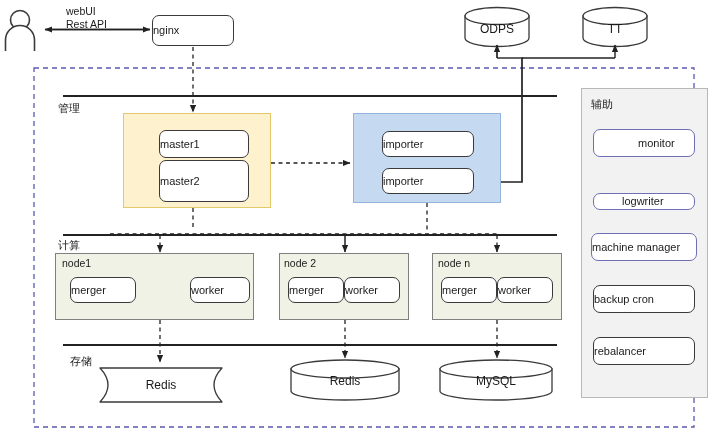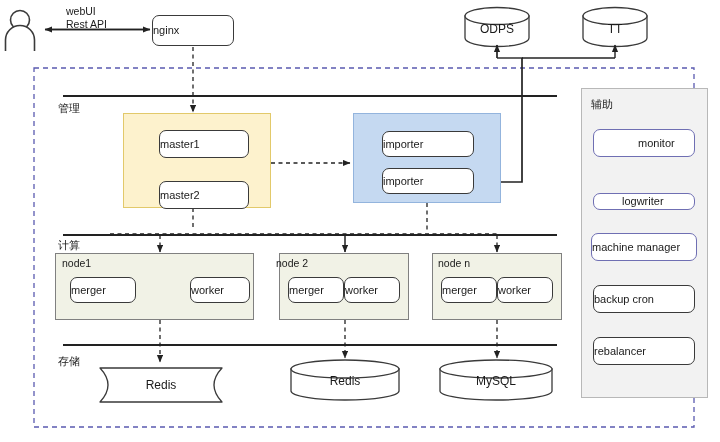--- a/index.html
+++ b/index.html
@@ -172,27 +172,27 @@
 
   <div class="node rbox" style="left:152px; top:15px; width:82px; height:31px;">
     <span>nginx</span>
   </div>
 
   <div class="cyl-label" style="left:465px; top:22px; width:64px;">ODPS</div>
   <div class="cyl-label" style="left:583px; top:22px; width:64px;">TT</div>
 
   <div class="caption" style="left:58px; top:101px;">管理</div>
   <div class="caption" style="left:58px; top:238px;">计算</div>
-  <div class="caption" style="left:58px; top:354px;">存储</div>
+  <div class="caption" style="left:70px; top:354px;">存储</div>
 
   <div class="node fill-yellow" style="left:123px; top:113px; width:148px; height:95px; display:block;"></div>
   <div class="node rbox" style="left:159px; top:130px; width:90px; height:28px;">
     <span>master1</span>
   </div>
-  <div class="node rbox" style="left:159px; top:181px; width:90px; height:28px;">
+  <div class="node rbox" style="left:159px; top:160px; width:90px; height:42px;">
     <span>master2</span>
   </div>
 
   <div class="node fill-blue" style="left:353px; top:113px; width:148px; height:90px; display:block;"></div>
   <div class="node rbox" style="left:382px; top:131px; width:92px; height:26px;">
     <span>importer</span>
   </div>
   <div class="node rbox" style="left:382px; top:168px; width:92px; height:26px;">
     <span>importer</span>
   </div>
@@ -200,21 +200,21 @@
   <div class="node sbox" style="left:55px; top:253px; width:199px; height:67px; display:block;"></div>
   <div class="group-label" style="left:62px; top:257px;">node1</div>
   <div class="node rbox" style="left:70px; top:277px; width:66px; height:26px;">
     <span>merger</span>
   </div>
   <div class="node rbox" style="left:190px; top:277px; width:60px; height:26px;">
     <span>worker</span>
   </div>
 
   <div class="node sbox" style="left:279px; top:253px; width:130px; height:67px; display:block;"></div>
-  <div class="group-label" style="left:276px; top:257px;">node 2</div>
+  <div class="group-label" style="left:284px; top:257px;">node 2</div>
   <div class="node rbox" style="left:288px; top:277px; width:56px; height:26px;">
     <span>merger</span>
   </div>
   <div class="node rbox" style="left:344px; top:277px; width:56px; height:26px;">
     <span>worker</span>
   </div>
 
   <div class="node sbox" style="left:432px; top:253px; width:130px; height:67px; display:block;"></div>
   <div class="group-label" style="left:438px; top:257px;">node n</div>
   <div class="node rbox" style="left:441px; top:277px; width:56px; height:26px;">

